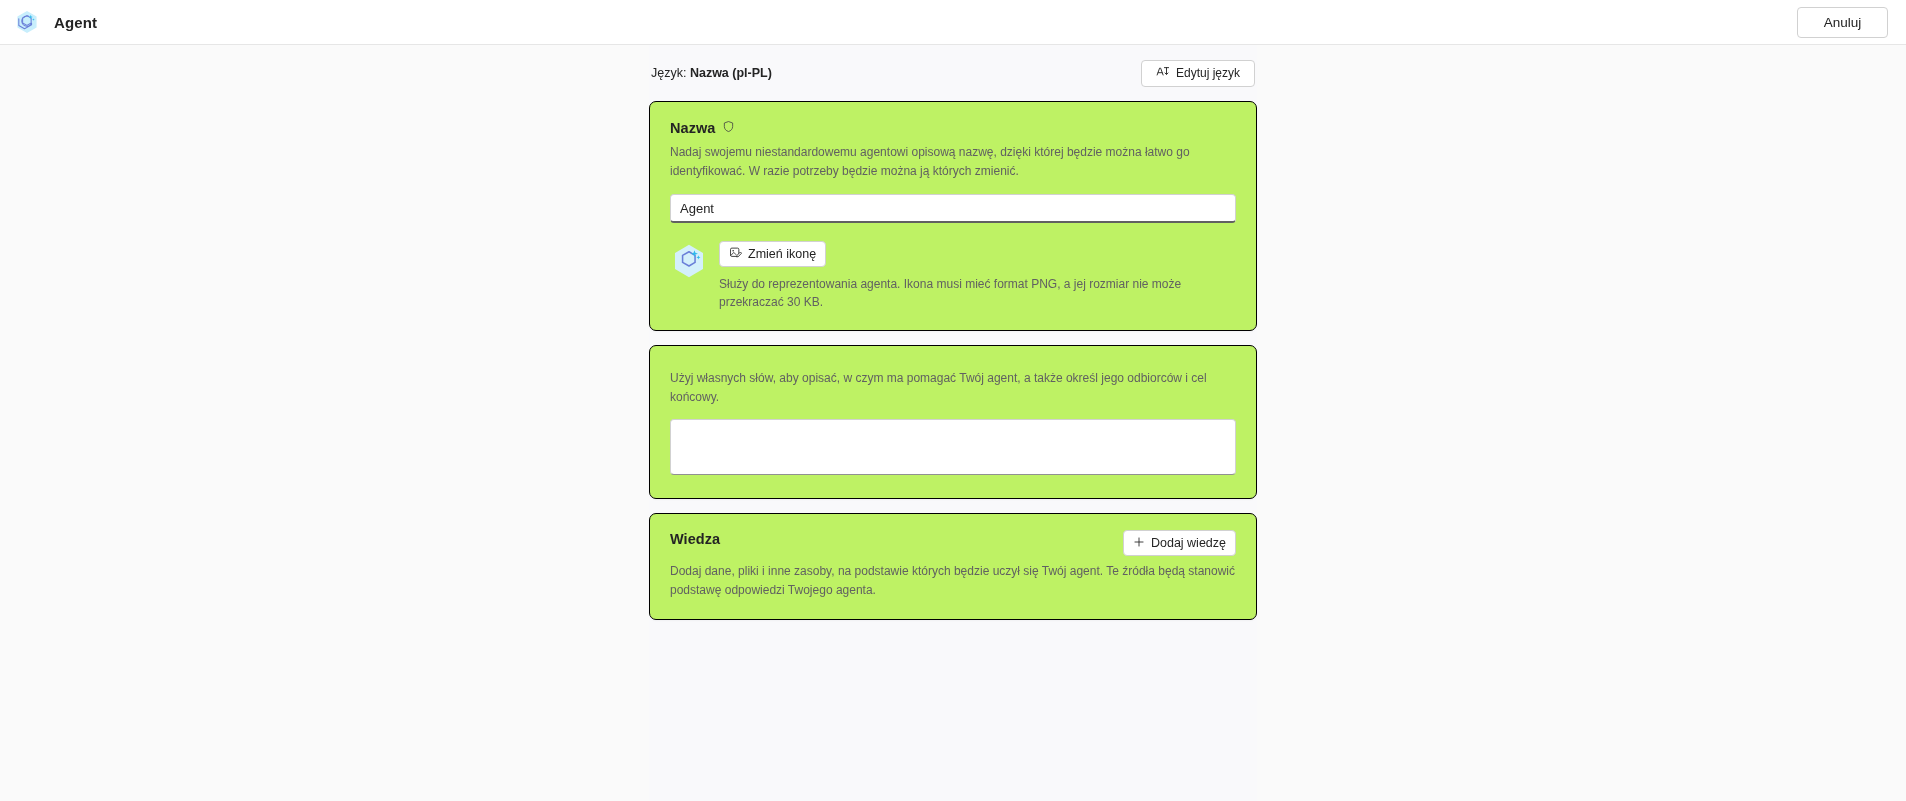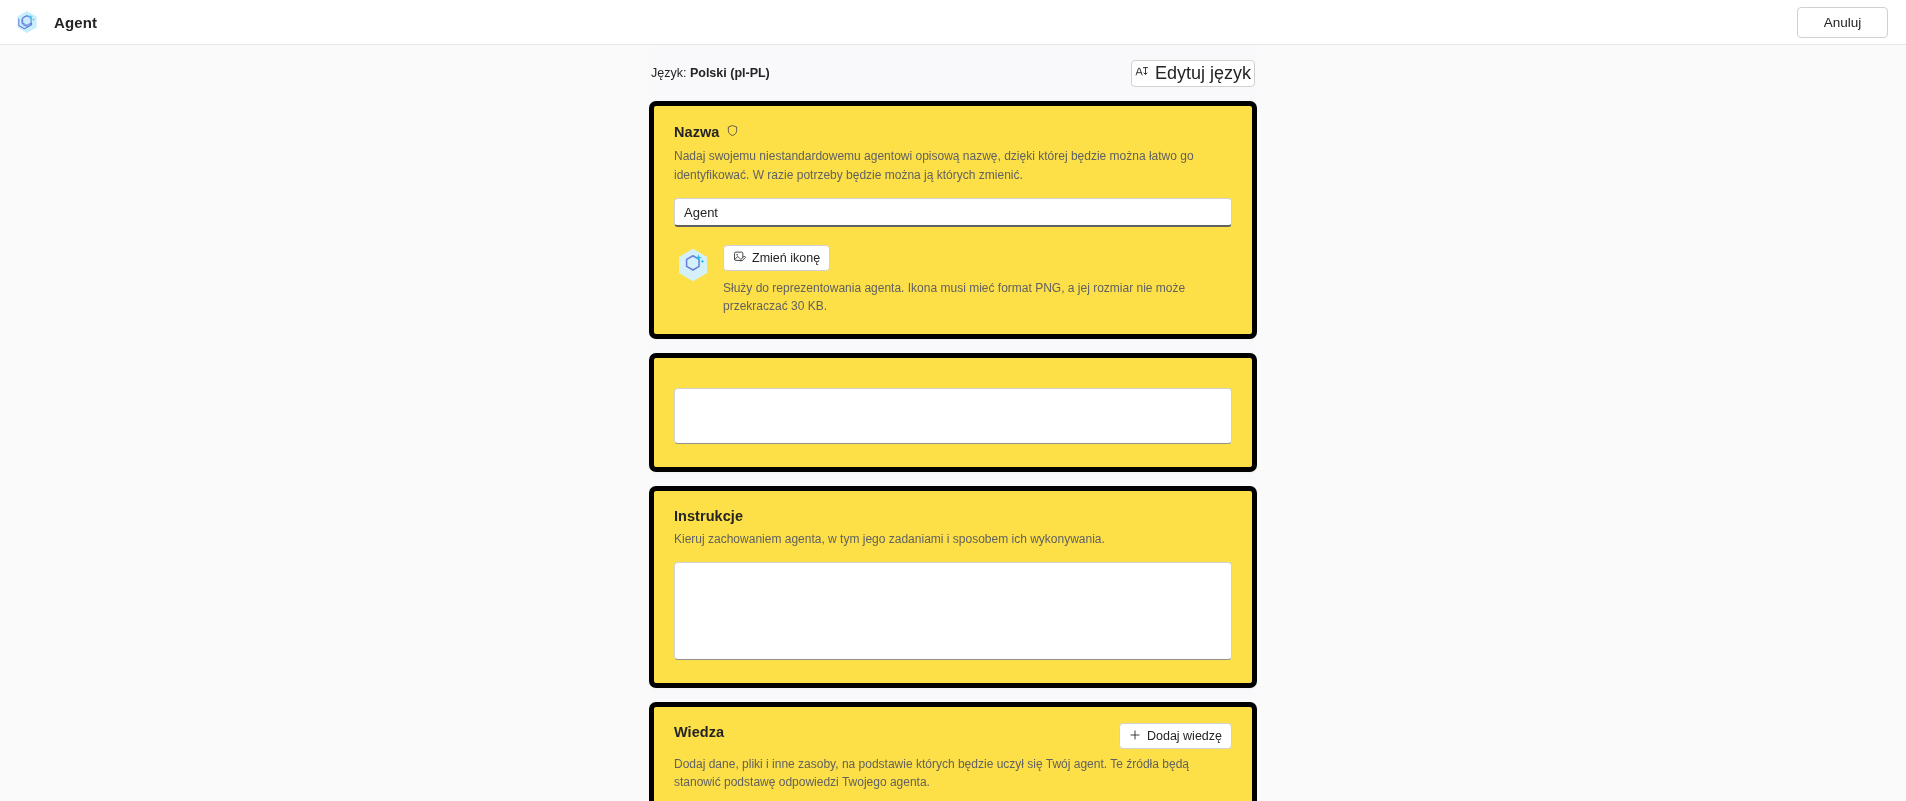--- a/index.html
+++ b/index.html
@@ -101,34 +101,34 @@
     height: 56px;
   }
   .lang-text { font-size: 12.5px; color: #242424; }
   .lang-text b { font-weight: 700; }
   .lang-btn {
     margin-left: auto;
     background: #ffffff;
     border: 1px solid #d1d1d1;
     border-radius: 4px;
     height: 27px;
-    padding: 0 3px;
-    font-size: 18px;
+    padding: 0 14px;
+    font-size: 12px;
     color: #242424;
     display: inline-flex;
     align-items: center;
     gap: 6px;
     cursor: pointer;
     font-family: "Liberation Sans", sans-serif;
   }
 
   
   .card {
-    background: #fde047;
-    border: 5px solid #000000;
+    background: #bef264;
+    border: 1px solid #000000;
     border-radius: 7px;
     padding: 17px 20px 19px 20px;
     margin-bottom: 14px;
     box-shadow: 0 1px 2px rgba(0,0,0,0.035);
   }
   .card-head {
     display: flex;
     align-items: center;
     gap: 7px;
   }
@@ -236,21 +236,21 @@
     <button class="btn btn-primary">Utwórz</button>
     <button class="btn btn-secondary">Anuluj</button>
     <button class="btn-ghost-dots">···</button>
   </div>
 </div>
 
 <div class="page">
   <div class="col">
 
     <div class="lang-row">
-      <span class="lang-text"><span>Język:</span> <b>Polski (pl-PL)</b></span>
+      <span class="lang-text"><span>Język:</span> <b>Nazwa (pl-PL)</b></span>
       <button class="lang-btn">
         <span>
           <svg viewBox="0 0 16 16" width="14" height="14" aria-hidden="true">
             <path d="M1.3 11.4 L4.1 3.6 L5.3 3.6 L8.1 11.4" fill="none" stroke="#242424" stroke-width="1.05" stroke-linecap="round"></path>
             <path d="M2.5 8.8 L6.9 8.8" fill="none" stroke="#242424" stroke-width="1.05" stroke-linecap="round"></path>
             <path d="M9.6 3.0 L14.4 3.0" fill="none" stroke="#242424" stroke-width="1.05" stroke-linecap="round"></path>
             <path d="M12.0 3.0 L12.0 10.3" fill="none" stroke="#242424" stroke-width="1.05" stroke-linecap="round"></path>
             <path d="M10.3 9.1 L12.0 10.9 L13.7 9.1" fill="none" stroke="#242424" stroke-width="1.05" stroke-linecap="round" stroke-linejoin="round"></path>
           </svg>
         </span>
@@ -289,30 +289,24 @@
               </svg>
             </span>
             <span>Zmień ikonę</span>
           </button>
           <div class="icon-hint">Służy do reprezentowania agenta. Ikona musi mieć format PNG, a jej rozmiar nie może przekraczać 30 KB.</div>
         </div>
       </div>
     </div>
 
     <div class="card">
+      <div class="card-desc">Użyj własnych słów, aby opisać, w czym ma pomagać Twój agent, a także określ jego odbiorców i cel końcowy.</div>
       <textarea class="textarea ta-desc" placeholder="" style=""></textarea>
     </div>
 
-    <div class="card">
-      <div class="card-head">
-        <span class="card-title">Instrukcje</span>
-      </div>
-      <div class="card-desc">Kieruj zachowaniem agenta, w tym jego zadaniami i sposobem ich wykonywania.</div>
-      <textarea class="textarea ta-instr" placeholder="" style=""></textarea>
-    </div>
 
     <div class="card">
       <div class="head-with-action">
         <span class="card-title">Wiedza</span>
         <button class="small-btn">
           <span class="plus-glyph">
             <svg viewBox="0 0 16 16" width="12" height="12" aria-hidden="true">
               <path d="M8 2.6 L8 13.4 M2.6 8 L13.4 8" fill="none" stroke="#242424" stroke-width="1.15" stroke-linecap="round"></path>
             </svg>
           </span>

